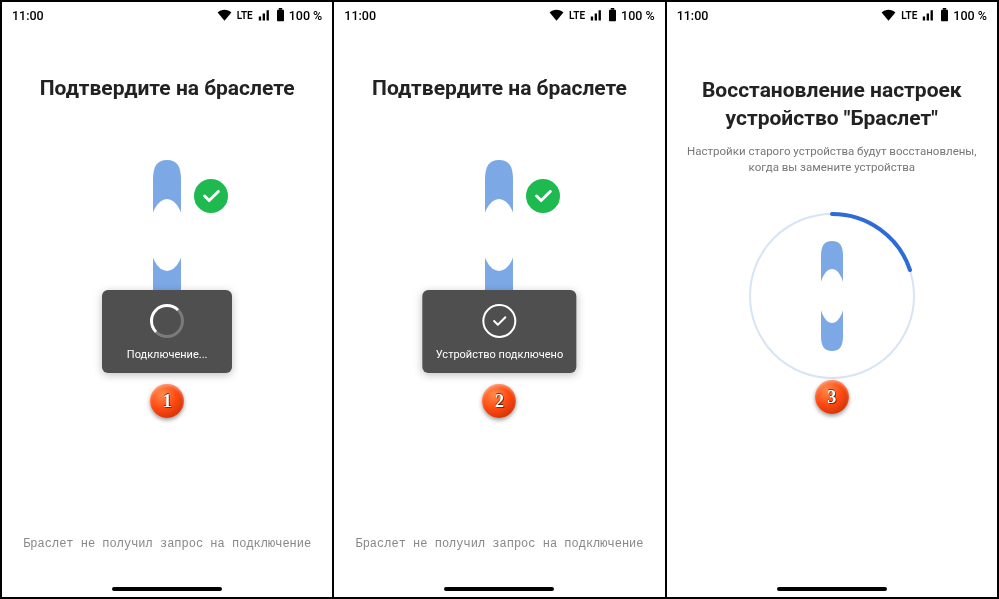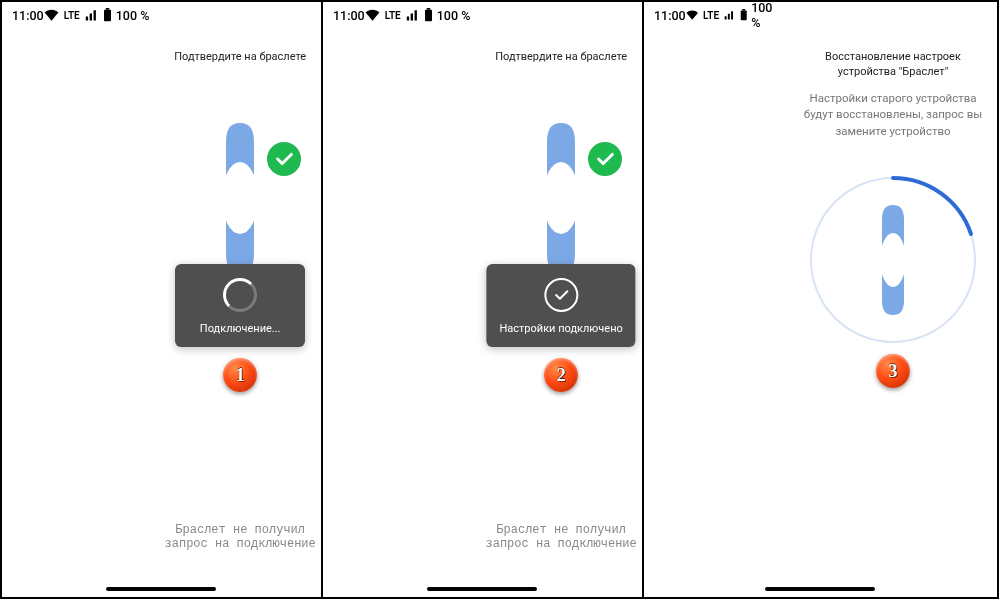--- a/index.html
+++ b/index.html
@@ -15,21 +15,21 @@
     height: 599px;
     border: 2px solid #000;
     display: flex;
     background: #fff;
   }
   .screen {
     flex: 1;
     position: relative;
     background: #fff;
     display: flex;
-    flex-direction: row;
+    flex-direction: column;
   }
   .screen + .screen { border-left: 2px solid #000; }
   .statusbar {
     height: 26px;
     display: flex;
     align-items: center;
     justify-content: space-between;
     padding: 0 10px;
     font-size: 12.5px;
     font-weight: 500;
@@ -40,22 +40,22 @@
   .content {
     flex: 1;
     display: flex;
     flex-direction: column;
     align-items: center;
     padding: 30px 14px 0;
     text-align: center;
     position: relative;
   }
   .title {
-    font-size: 11px;
-    font-weight: 400;
+    font-size: 21px;
+    font-weight: 700;
     color: #222;
     margin-top: 18px;
   }
   .subtitle {
     font-size: 11.5px;
     color: #777;
     margin-top: 10px;
     line-height: 1.45;
     max-width: 310px;
   }
@@ -245,21 +245,21 @@
               <path d="M5 12l5 5L20 7" stroke="#fff" stroke-width="3.2" fill="none" stroke-linecap="round" stroke-linejoin="round"></path>
             </svg>
         </div>
       </div>
       <div class="toast">
         <div class="done-circle">
           <svg viewBox="0 0 24 24">
               <path d="M5 12l5 5L20 7" stroke="#fff" stroke-width="2.6" fill="none" stroke-linecap="round" stroke-linejoin="round"></path>
             </svg>
         </div>
-        <div class="toast-text">Настройки подключено</div>
+        <div class="toast-text">Устройство подключено</div>
       </div>
       <div class="marker">2</div>
       <div class="bottom-text">Браслет не получил запрос на подключение</div>
     </div>
     <div class="navbar"></div>
   </div>
 
   <div class="screen">
     <div class="statusbar">
       <span>11:00</span>
@@ -272,22 +272,22 @@
             <path d="M1 14h3V9H1v5zm5 0h3V5H6v9zm5 0h3V1h-3v13z" fill="#000"></path>
           </svg>
         <svg width="9" height="14" viewBox="0 0 10 16">
             <rect x="1" y="2" width="8" height="13" rx="1" fill="#000"></rect>
             <rect x="3" y="0" width="4" height="2" fill="#000"></rect>
           </svg>
         <span>100 %</span>
       </span>
     </div>
     <div class="content">
-      <div class="title" style="max-width:300px;line-height:1.35">Восстановление настроек устройства "Браслет"</div>
-      <div class="subtitle">Настройки старого устройства будут восстановлены, запрос вы замените устройство</div>
+      <div class="title" style="max-width:300px;line-height:1.35">Восстановление настроек устройство "Браслет"</div>
+      <div class="subtitle">Настройки старого устройства будут восстановлены, когда вы замените устройства</div>
       <div class="ring-wrap">
         <svg class="ring-svg" viewBox="0 0 180 180">
           <circle cx="90" cy="90" r="82" fill="none" stroke="#d8e4f4" stroke-width="2"></circle>
           <path d="M90 8 A82 82 0 0 1 168 64" fill="none" stroke="#2f6bd6" stroke-width="4" stroke-linecap="round"></path>
         </svg>
         <svg class="ring-band" viewBox="0 0 46 110">
           <path d="M23 0 C31 0 34 5 34 15 L34 95 C34 105 31 110 23 110 C15 110 12 105 12 95 L12 15 C12 5 15 0 23 0 Z" fill="#7da8e6"></path>
           <ellipse cx="23" cy="55" rx="13" ry="27" fill="#fff"></ellipse>
         </svg>
       </div>

